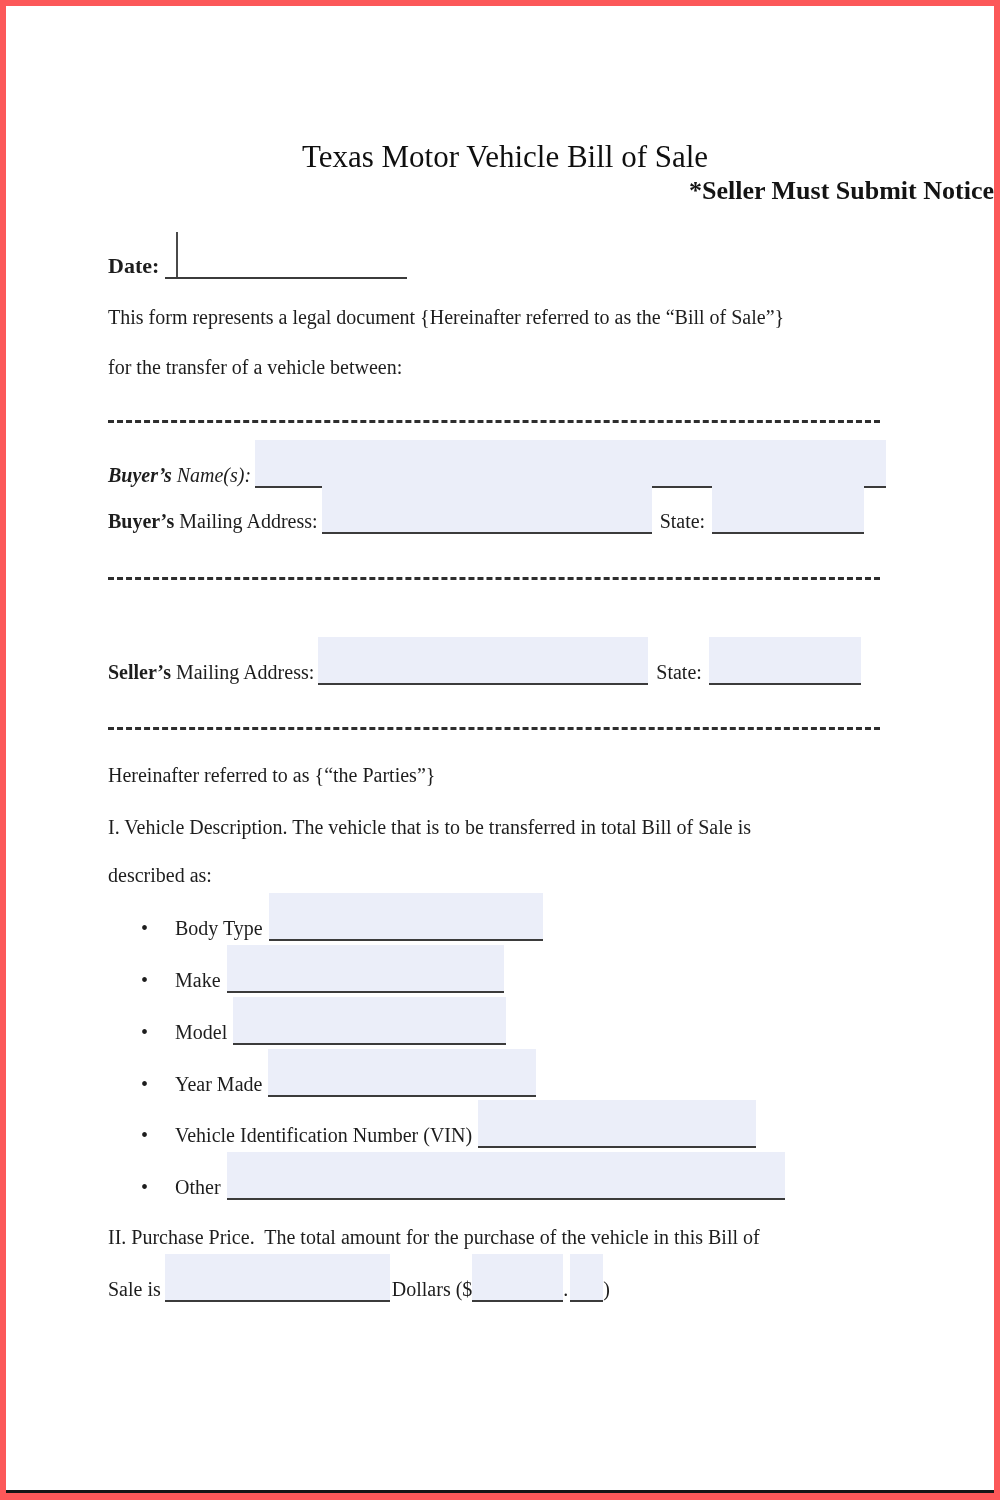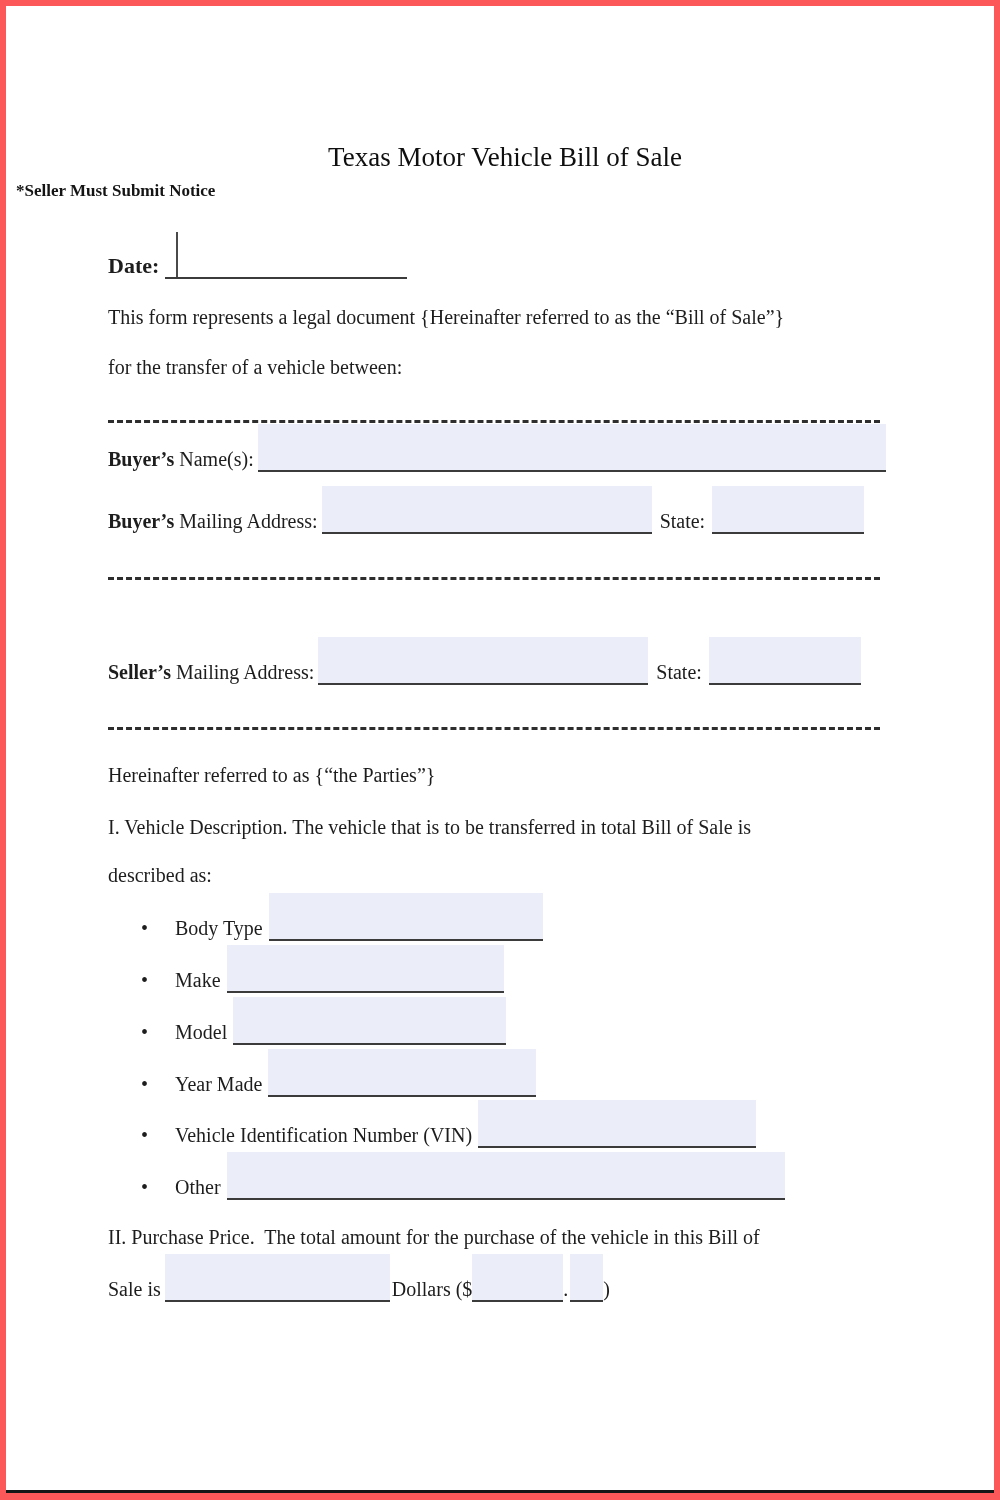--- a/index.html
+++ b/index.html
@@ -17,29 +17,29 @@
     background:#ffffff;
   }
   .page-bottom-edge{
     position:absolute;
     left:6px;right:6px;top:1490px;height:3px;
     background:#161616;
   }
   .title{
     position:absolute;top:136px;left:16px;right:6px;
     text-align:center;
-    font-size:27px;line-height:42px;
+    font-size:31px;line-height:42px;
     color:#0f0f0f;
     white-space:nowrap;
   }
   .subtitle{
     position:absolute;top:179px;left:16px;right:6px;
-    text-align:left;
+    text-align:right;
     font-weight:bold;
-    font-size:17px;line-height:24px;
+    font-size:26px;line-height:24px;
     color:#141414;
     white-space:nowrap;
   }
   .tline{
     position:absolute;left:108px;
     font-size:20px;line-height:26px;
     white-space:nowrap;
   }
   .tline b{font-weight:normal;}
   .dashed{
@@ -90,21 +90,21 @@
     <span class="lab date-lab">Date:</span>
     <div class="field nobg" style="width:242px;margin-left:6px;"></div>
   </div>
   <div class="cursor"></div>
 
   <div class="tline" style="top:304px;">This form represents a legal document {Hereinafter referred to as the “Bill of Sale”}</div>
   <div class="tline" style="top:354px;">for the transfer of a vehicle between:</div>
 
   <div class="dashed" style="top:420px;"></div>
 
-  <div class="row w-name" style="top:424px;">
+  <div class="row w-name" style="top:440px;font-style:italic;">
     <span class="lab"><b>Buyer’s</b><span> Name(s):</span></span>
     <div class="field grow" style="margin-left:4px;"></div>
   </div>
 
   <div class="row" style="top:486px;">
     <span class="lab"><b>Buyer’s</b><span> Mailing Address:</span></span>
     <div class="field" style="width:330px;margin-left:4px;"></div>
     <span class="lab" style="margin-left:8px;">State:</span>
     <div class="field" style="width:152px;margin-left:7px;"></div>
   </div>

